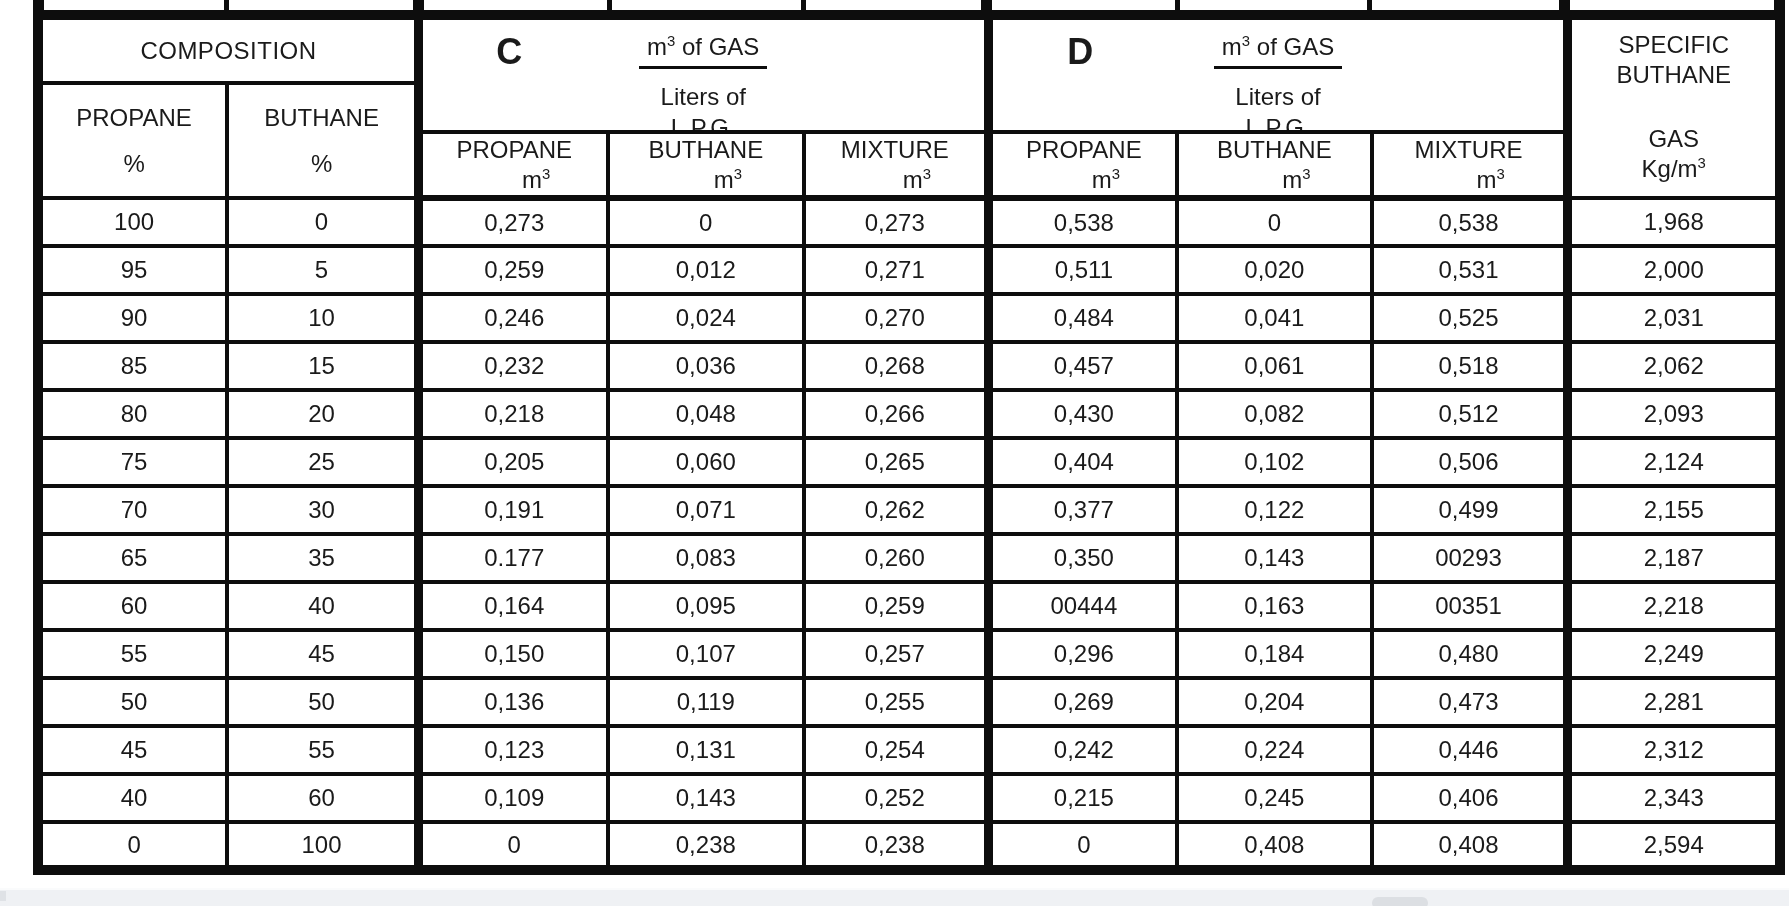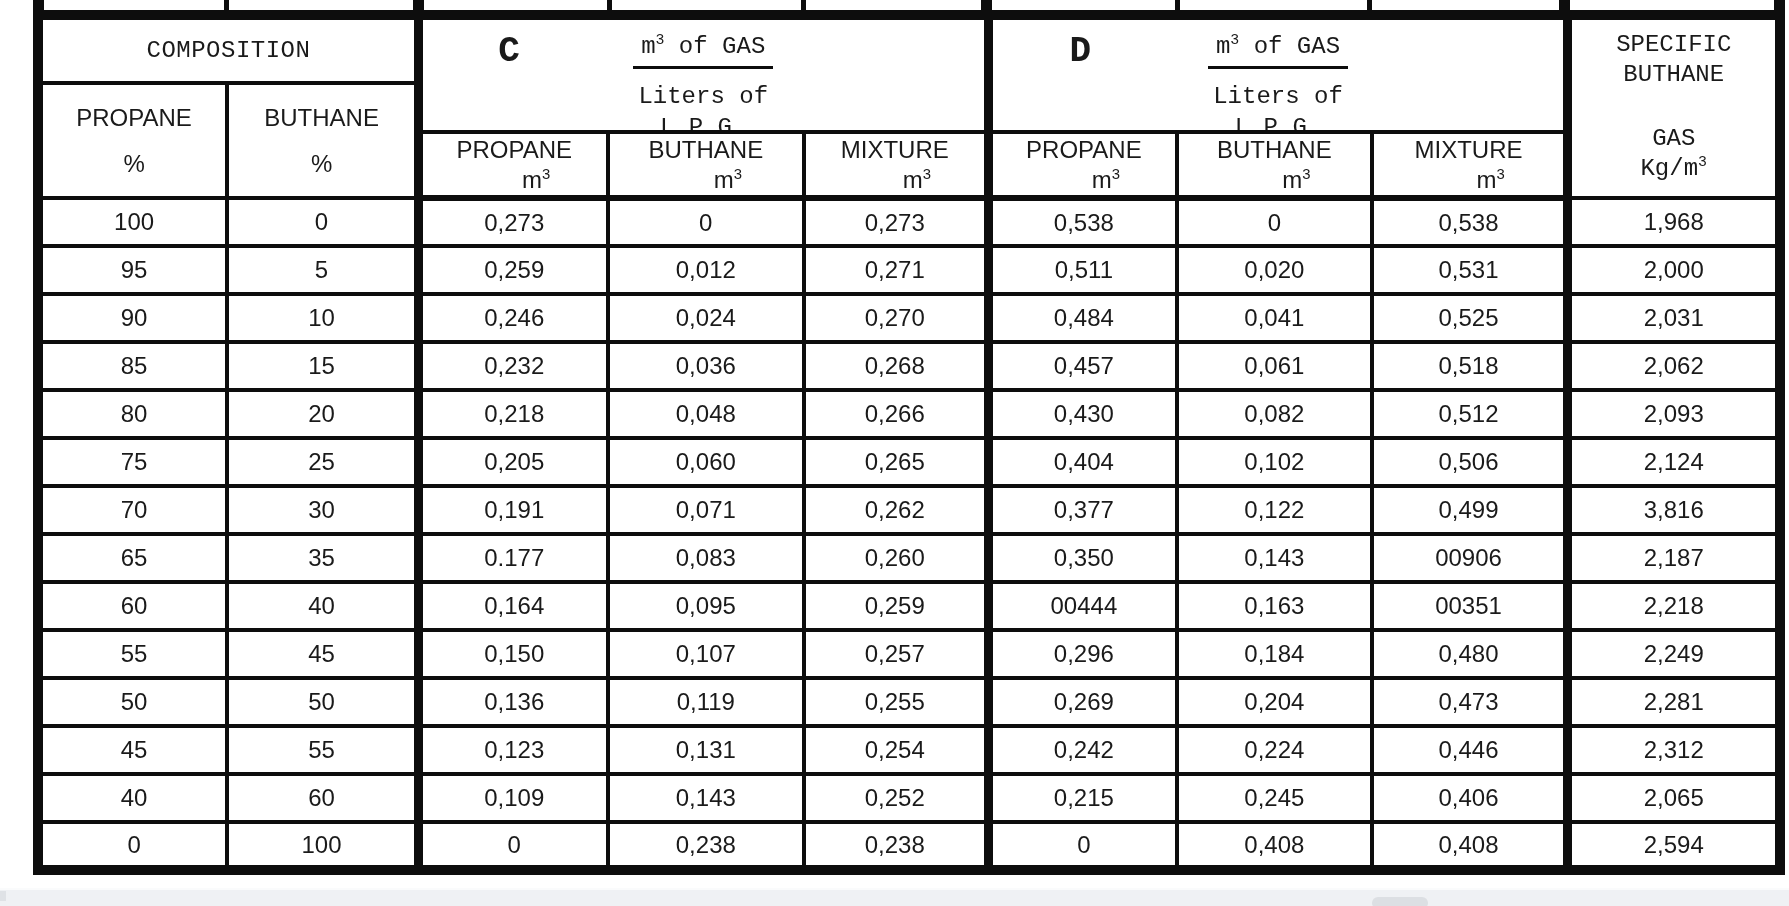--- a/index.html
+++ b/index.html
@@ -31,21 +31,21 @@
     vertical-align: middle;
     font-weight: normal;
     font-size: 24px;
     line-height: 1.25;
     padding: 0;
     overflow: hidden;
   }
   
   .gas-table .sec { border-left: 9px solid #0d0d0d; }
 
-  .r1 th { height: 68px; font-family: Liberation Mono, monospace; }
+  .r1 th { height: 68px; }
   .r2 th { height: 46px; }
   .r3 th { height: 66px; border-bottom: 6px solid #0d0d0d; }
   tbody td { height: 48px; }
 
   .comp-header { font-size: 25px; letter-spacing: 0.5px; }
 
   .pct-cell .inner {
     display: flex; flex-direction: column;
     justify-content: space-evenly; align-items: center;
     height: 108px;
@@ -286,32 +286,32 @@
 
     <tr>
       <td>70</td>
       <td>30</td>
       <td class="sec">0,191</td>
       <td>0,071</td>
       <td>0,262</td>
       <td class="sec">0,377</td>
       <td>0,122</td>
       <td>0,499</td>
-      <td class="sec">3,816</td>
+      <td class="sec">2,155</td>
     </tr>
 
     <tr>
       <td>65</td>
       <td>35</td>
       <td class="sec">0.177</td>
       <td>0,083</td>
       <td>0,260</td>
       <td class="sec">0,350</td>
       <td>0,143</td>
-      <td>00906</td>
+      <td>00293</td>
       <td class="sec">2,187</td>
     </tr>
 
     <tr>
       <td>60</td>
       <td>40</td>
       <td class="sec">0,164</td>
       <td>0,095</td>
       <td>0,259</td>
       <td class="sec">00444</td>
@@ -358,21 +358,21 @@
 
     <tr>
       <td>40</td>
       <td>60</td>
       <td class="sec">0,109</td>
       <td>0,143</td>
       <td>0,252</td>
       <td class="sec">0,215</td>
       <td>0,245</td>
       <td>0,406</td>
-      <td class="sec">2,065</td>
+      <td class="sec">2,343</td>
     </tr>
 
     <tr>
       <td>0</td>
       <td>100</td>
       <td class="sec">0</td>
       <td>0,238</td>
       <td>0,238</td>
       <td class="sec">0</td>
       <td>0,408</td>

